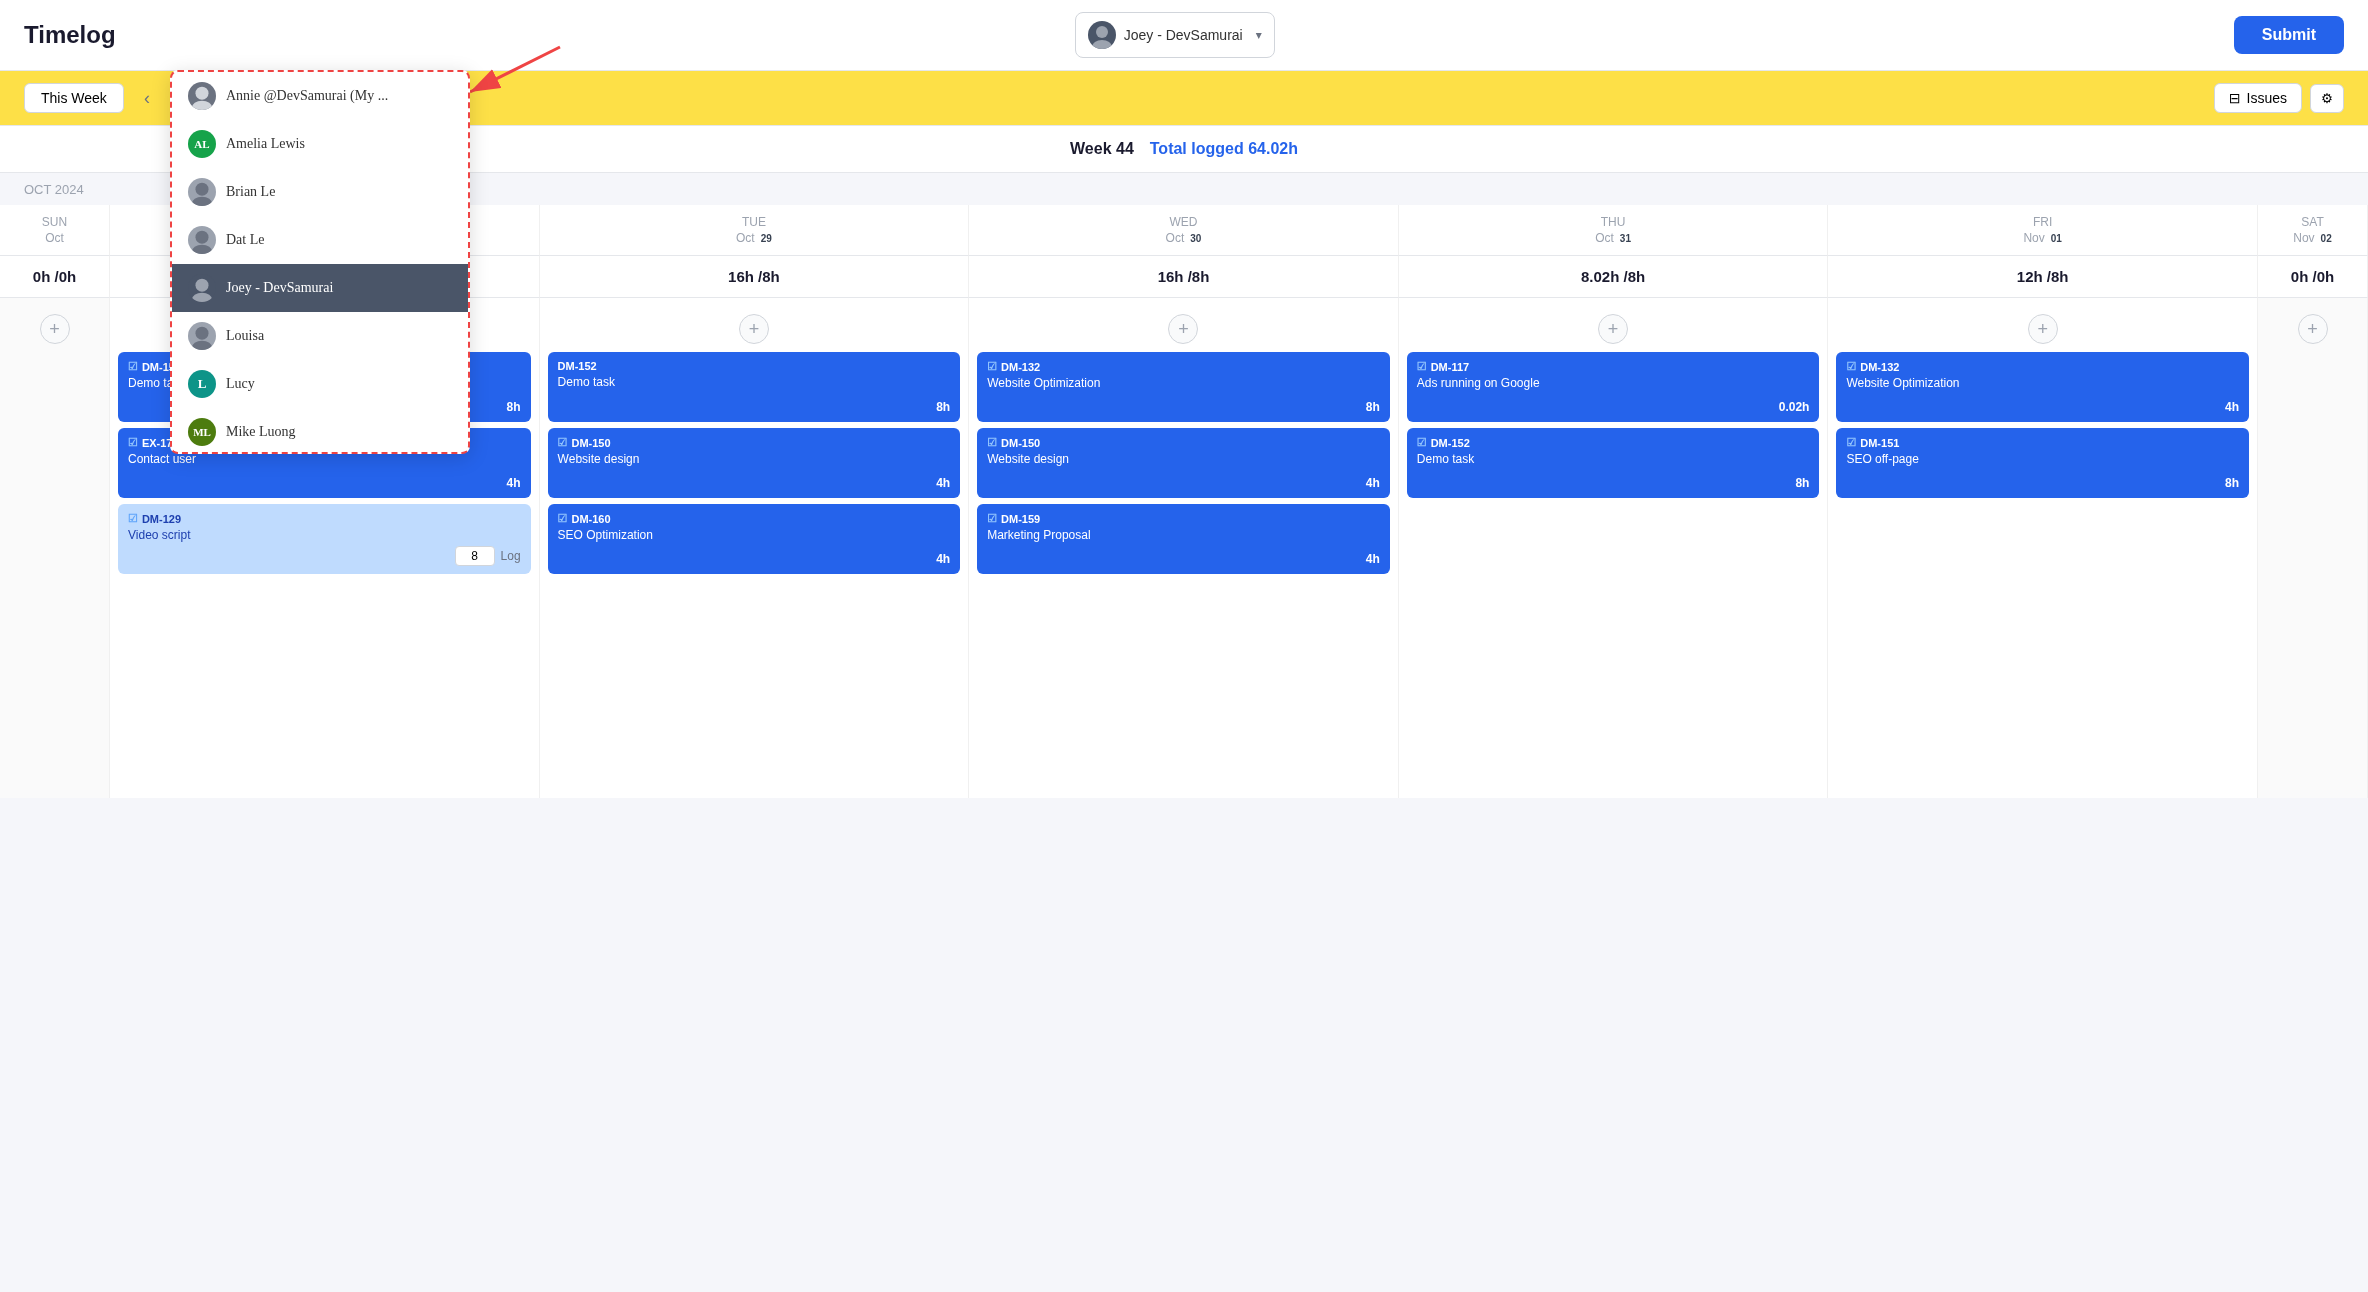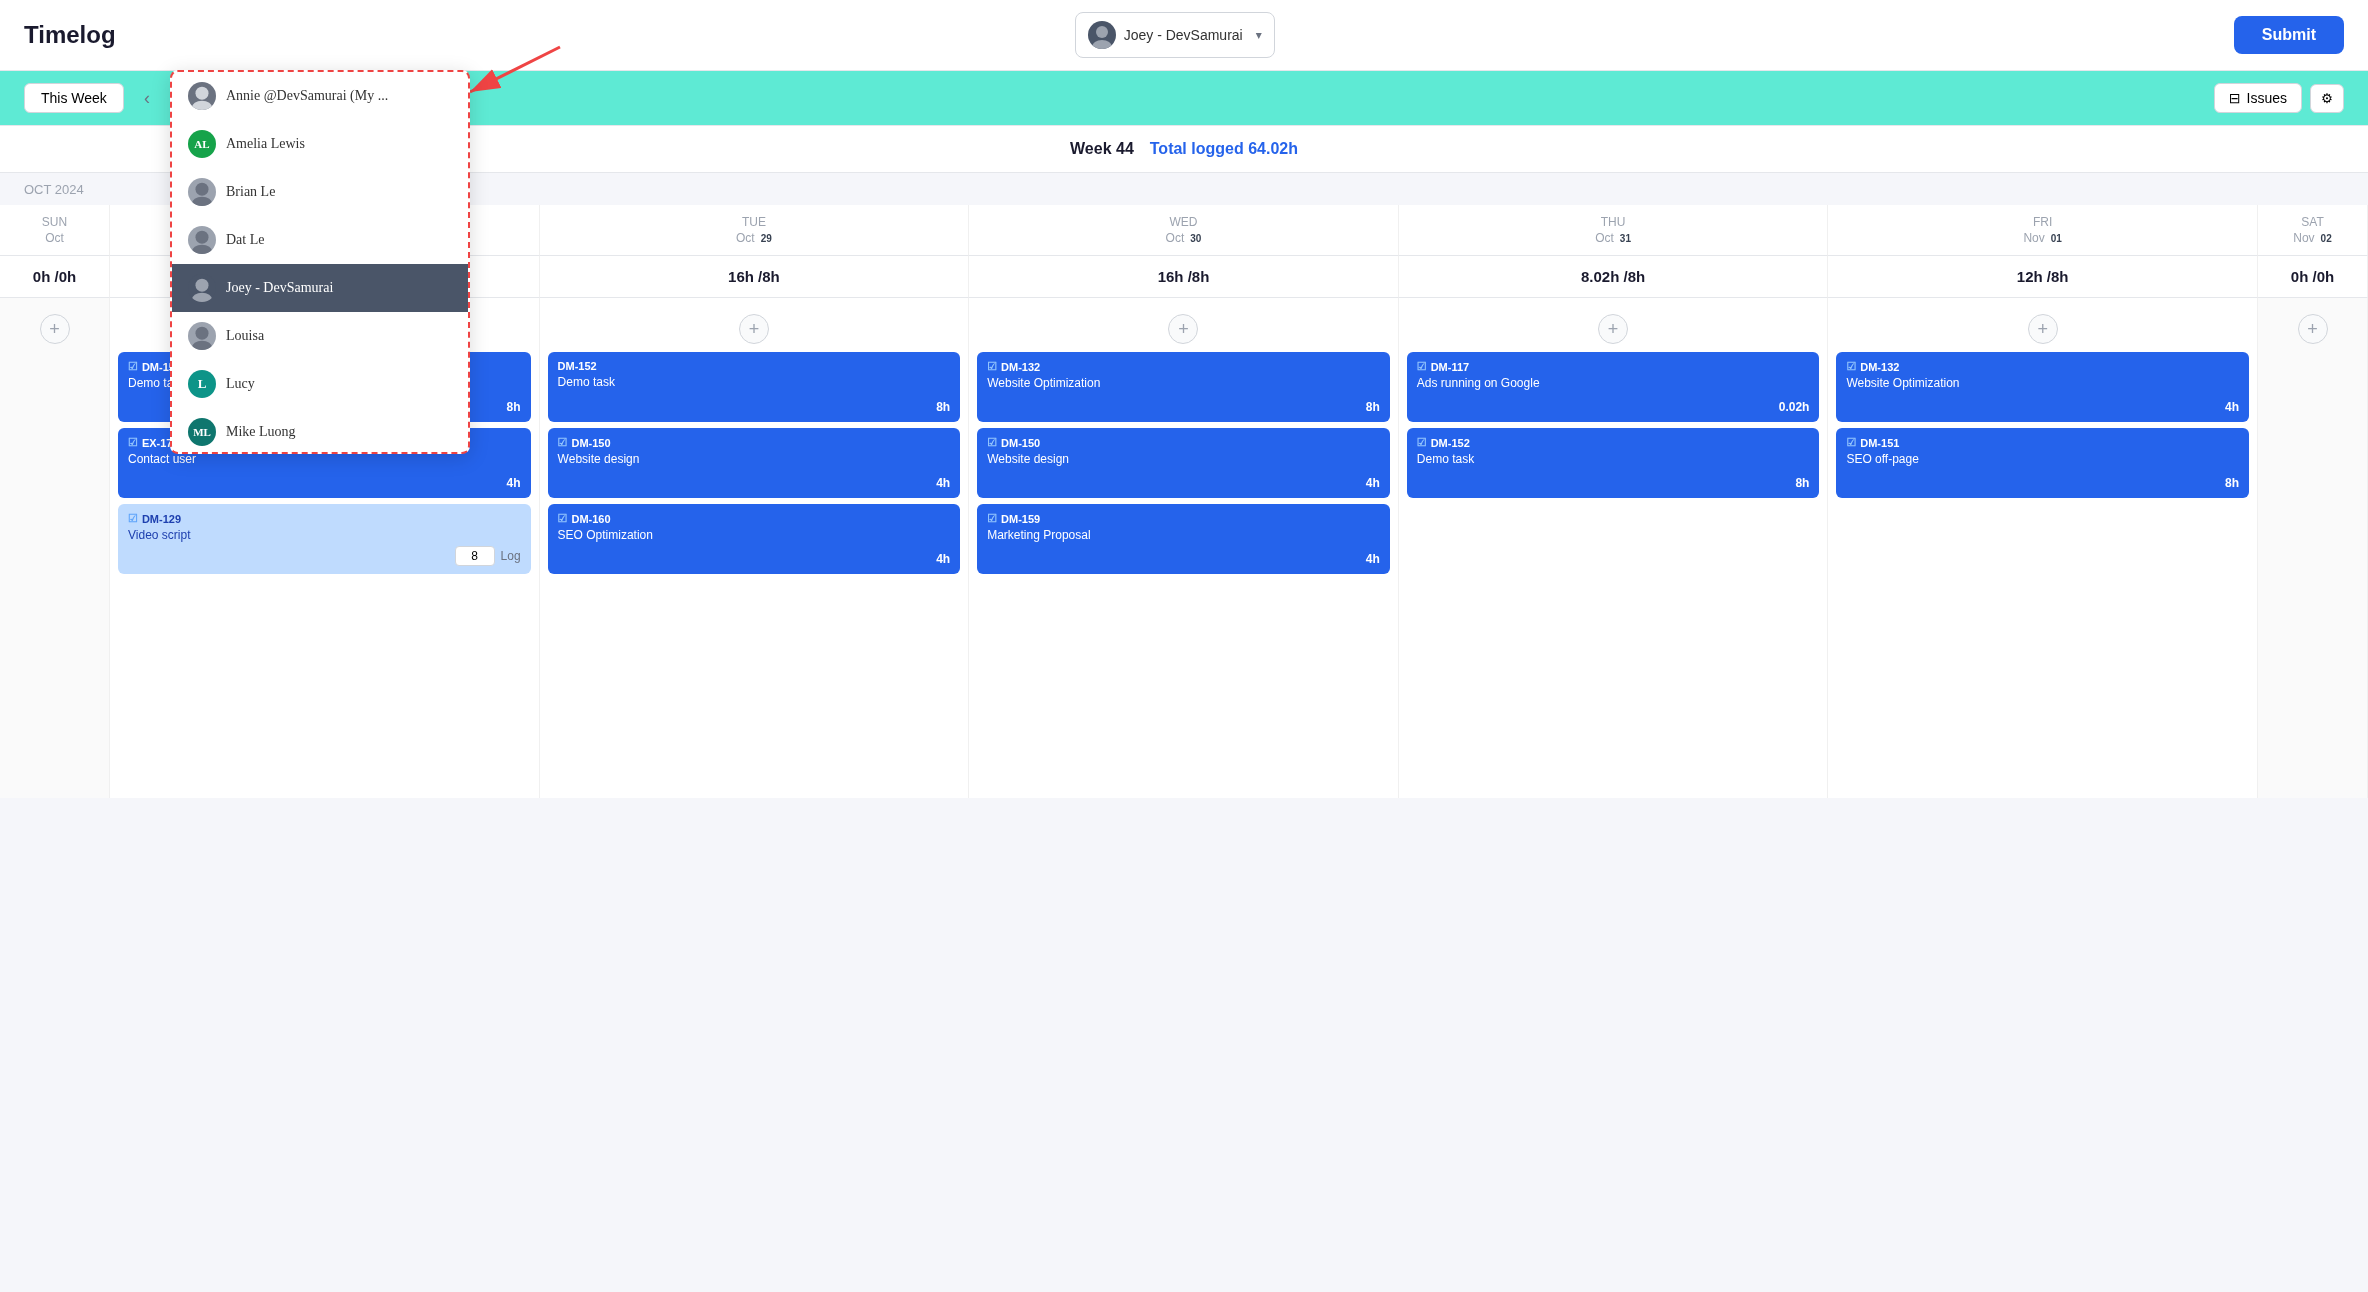--- a/index.html
+++ b/index.html
@@ -38,21 +38,21 @@
     }
     .dropdown-item.selected { background: #4a5568; color: #fff; }
 
     .submit-btn {
       background: #2563eb; color: #fff; border: none; border-radius: 8px;
       padding: 10px 28px; font-size: 16px; font-weight: 600; cursor: pointer;
     }
 
     .toolbar {
       display: flex; align-items: center; gap: 12px;
-      padding: 12px 24px; background: #5eead4; border-bottom: 1px solid #e5e7eb;
+      padding: 12px 24px; background: #fde047; border-bottom: 1px solid #e5e7eb;
     }
     .this-week-btn {
       border: 1px solid #d1d5db; border-radius: 6px;
       padding: 6px 16px; background: #fff; cursor: pointer; font-size: 14px;
     }
     .nav-btn {
       background: none; border: none; cursor: pointer; font-size: 18px; color: #6b7280; padding: 4px 8px;
     }
     .year-label { font-size: 16px; font-weight: 500; }
     .toolbar-right { margin-left: auto; display: flex; align-items: center; gap: 8px; }
@@ -253,21 +253,21 @@
       </div>
 
       <div class="dropdown-item">
         <div class="avatar-placeholder" style="background:#0d9488; font-size:13px; font-weight:700;">
           <span>L</span>
         </div>
         <span>Lucy</span>
       </div>
 
       <div class="dropdown-item">
-        <div class="avatar-placeholder" style="background:#0f766e; font-size:11px; font-weight:700;">
+        <div class="avatar-placeholder" style="background:#4d7c0f; font-size:11px; font-weight:700;">
           <span>ML</span>
         </div>
         <span>Mike Luong</span>
       </div>
     </div>
   </div>
 </div>
 
 <div class="toolbar">
   <button class="this-week-btn">This Week</button>

